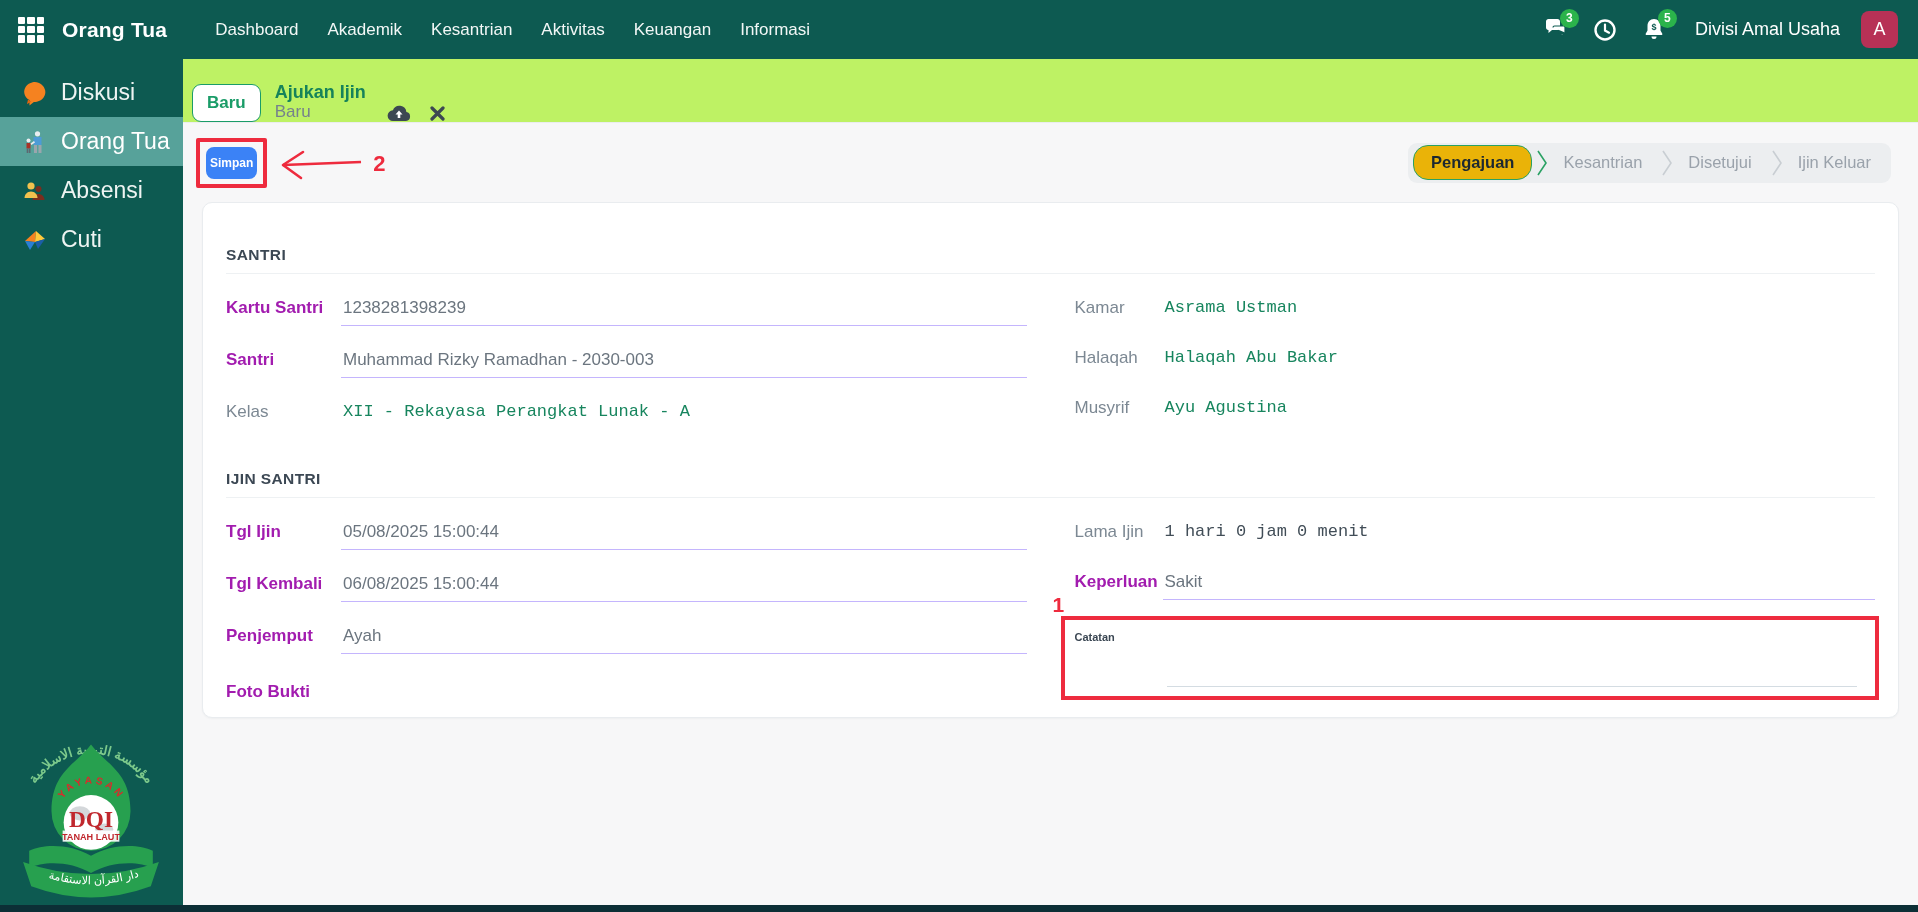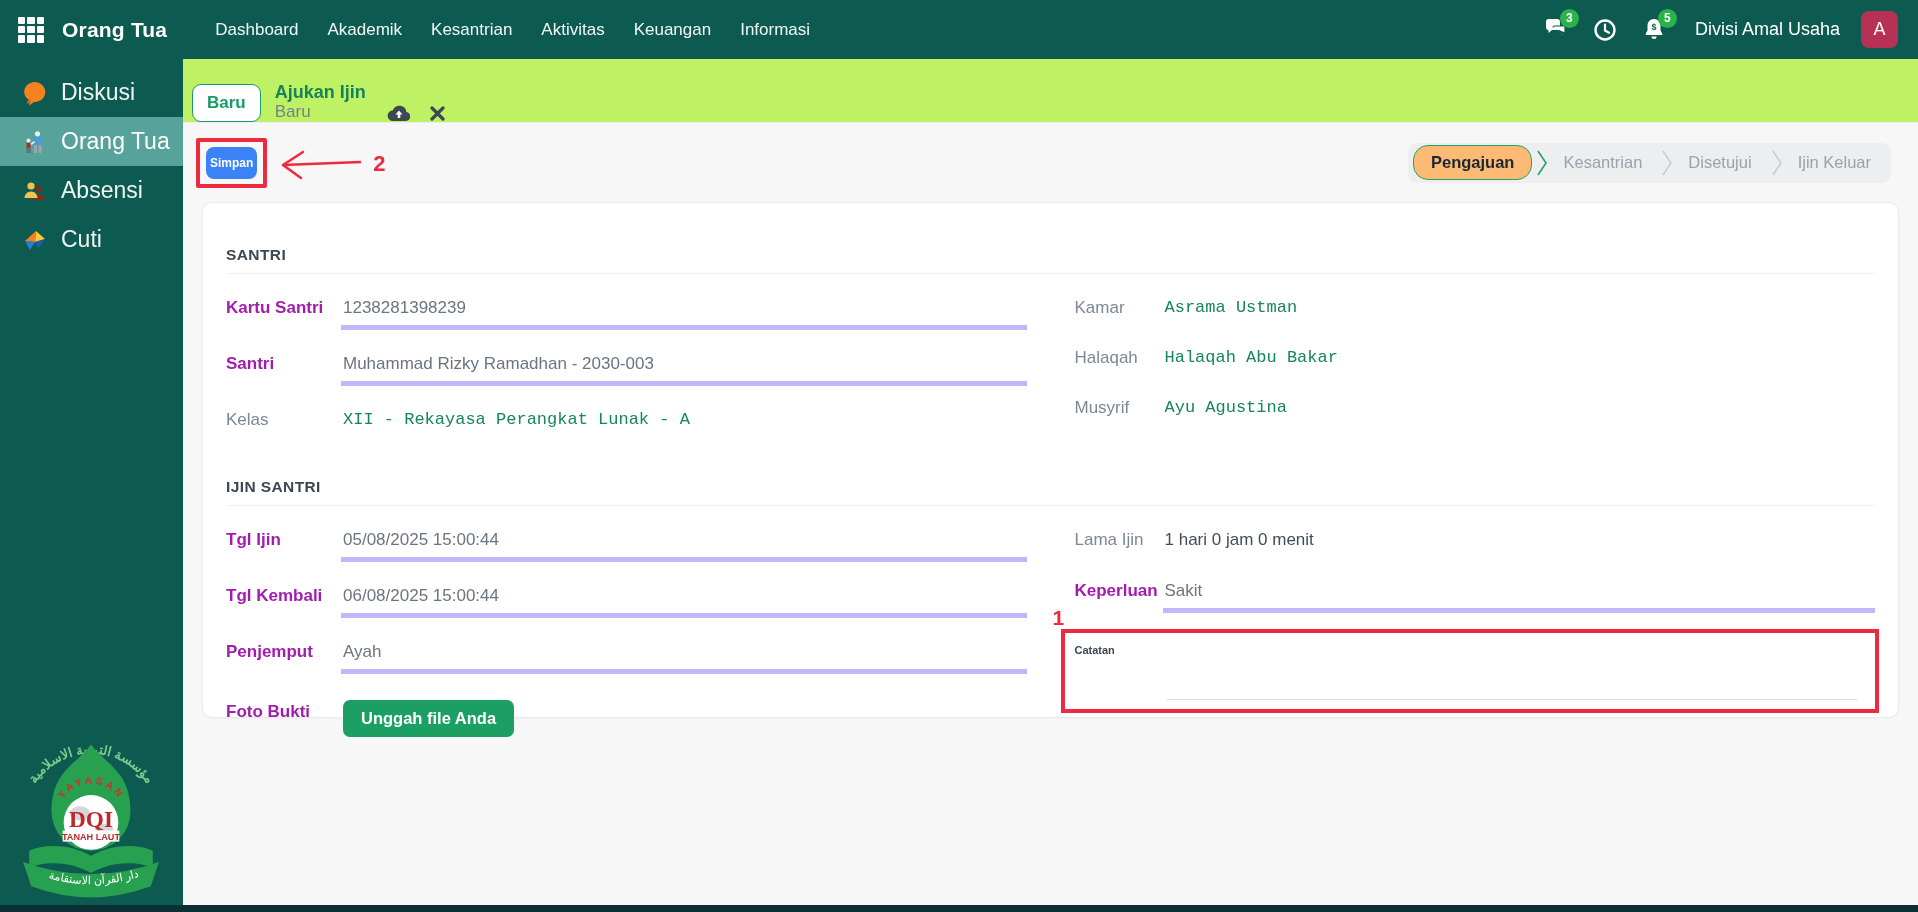--- a/index.html
+++ b/index.html
@@ -36,39 +36,39 @@
   .head-icons { display:flex; align-items:center; gap:19px; margin-left:21px; margin-top:16px; }
   .head-icons .hicon { cursor:pointer; display:flex; }
 
   .toolbar { height:79px; display:flex; align-items:center; padding-left:13px; padding-right:27px; position:relative; }
   .save-annotation { border:4px solid #ee2b3e; padding:5px 6px; border-radius:2px; }
   .save-btn { background:#3b82f6; color:#ffffff; font-weight:bold; font-size:12px; border:none; border-radius:8px; padding:9px 4px; cursor:pointer; }
   .anno-arrow { margin-left:6px; margin-top:4px; }
   .anno-num { color:#ee2b3e; font-weight:bold; font-size:22px; margin-left:8px; margin-top:2px; }
 
   .workflow-bar { margin-left:auto; background:#eceef0; border-radius:9px; height:40px; display:flex; align-items:center; padding:0 5px; }
-  .wf-active { background:#fdba74; border:1px solid #2aa164; border-radius:15px; padding:7px 17px; font-weight:bold; font-size:16.5px; color:#1c2831; cursor:pointer; }
+  .wf-active { background:#eab308; border:1px solid #2aa164; border-radius:15px; padding:7px 17px; font-weight:bold; font-size:16.5px; color:#1c2831; cursor:pointer; }
   .wf-state { color:#9aa2ab; font-size:16.5px; padding:0 15px; cursor:pointer; white-space:nowrap; }
   .wf-chev { display:flex; align-items:center; margin-left:4px; }
 
   
   .form-card { margin:0 19px; background:#ffffff; border:1px solid #e9ecef; border-radius:10px; box-shadow:0 1px 2px rgba(25,39,52,.04); height:516px; padding:0 23px; position:relative; }
   .section-title { font-size:15.5px; font-weight:bold; color:#3b4753; letter-spacing:.4px; padding-top:0; }
   .section-rule { border:none; border-top:1px solid #eef1f3; margin-top:9px; }
   .cols { display:flex; gap:48px; }
   .col { flex:1; min-width:0; }
   .frow { display:flex; align-items:flex-start; margin-top:22px; min-height:28px; }
   .flabel { flex:0 0 115px; font-size:17px; font-weight:bold; color:#a21caf; padding-top:2px; }
   .flabel.ro { font-weight:normal; color:#7c8893; }
   .col-r .flabel { flex:0 0 88px; }
   .fvalue { flex:1; font-size:17px; color:#6b757f; padding:2px 0 7px 2px; }
-  .fvalue.inputline { border-bottom:5px solid #c4b5fd; }
+  .fvalue.inputline { border-bottom:1px solid #c4b5fd; }
   .fvalue input { width:100%; border:none; outline:none; font:inherit; color:inherit; background:transparent; padding:0; }
   .fvalue.link { color:#17855e; cursor:pointer;font-family:Liberation Mono, monospace; }
-  .fvalue.ro-val { color:#414d57; }
+  .fvalue.ro-val { color:#414d57;font-family:Liberation Mono, monospace; }
   .upload-btn { background:#1c9f62; color:#fff; border:none; border-radius:7px; font-weight:bold; font-size:16.5px; padding:9px 18px; cursor:pointer; }
   .frow.upload-row { margin-top:26px; }
 
   
   .notes-wrap { position:relative; margin-top:16px; height:84px; }
   .notes-box { position:absolute; top:0; bottom:0; left:-14px; right:-4px; border:4px solid #ee2b3e; }
   .notes-inner { position:absolute; inset:0; display:flex; padding:11px 0 0 10px; }
   .notes-label { flex:0 0 92px; font-size:11px; font-weight:bold; color:#3b4753; }
   .notes-area { flex:1; position:relative; cursor:text; margin-right:18px; }
   .notes-line { position:absolute; left:0; right:0; bottom:9px; border-bottom:1px solid #d4dce2; }
@@ -293,23 +293,20 @@
         <div class="frow">
           <div class="flabel">Tgl Kembali</div>
           <div class="fvalue inputline"><input value="06/08/2025 15:00:44" style=""></div>
         </div>
         <div class="frow">
           <div class="flabel">Penjemput</div>
           <div class="fvalue inputline"><input value="Ayah" style=""></div>
         </div>
         <div class="frow upload-row">
           <div class="flabel">Foto Bukti</div>
-          <div class="fvalue" style="padding-top:0;">
-            <button class="upload-btn">Unggah file Anda</button>
-          </div>
         </div>
       </div>
       <div class="col col-r">
         <div class="frow">
           <div class="flabel ro">Lama Ijin</div>
           <div class="fvalue ro-val">1 hari 0 jam 0 menit</div>
         </div>
         <div class="frow">
           <div class="flabel">Keperluan</div>
           <div class="fvalue inputline"><input value="Sakit" style=""></div>

